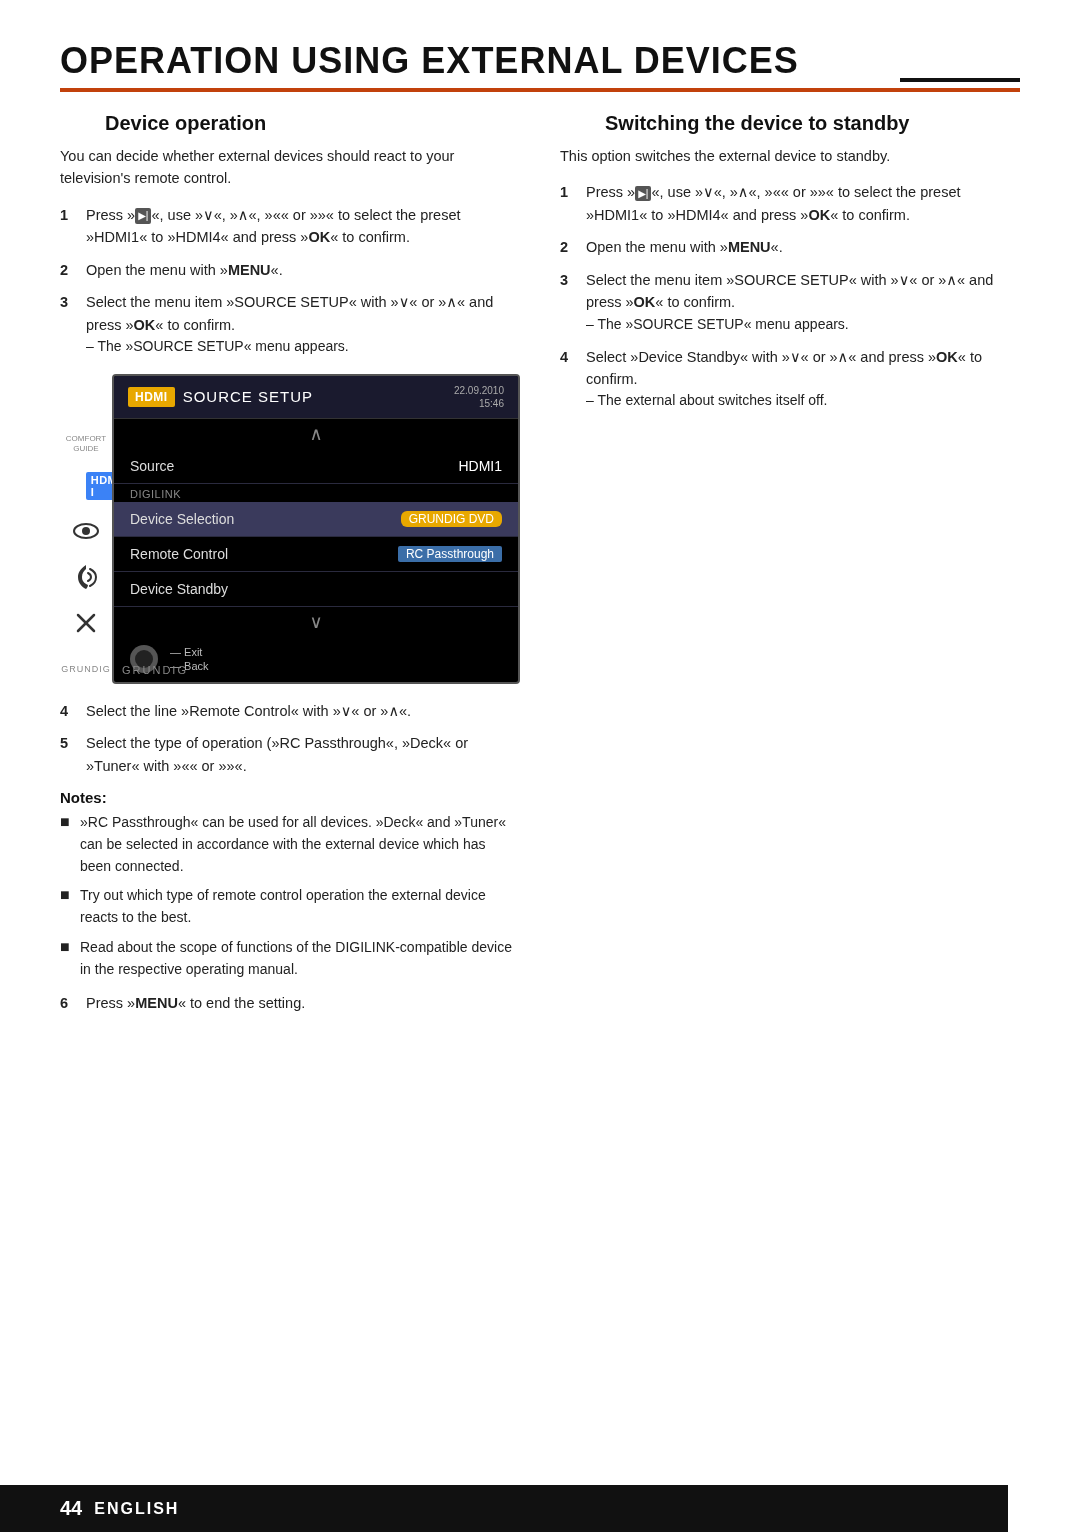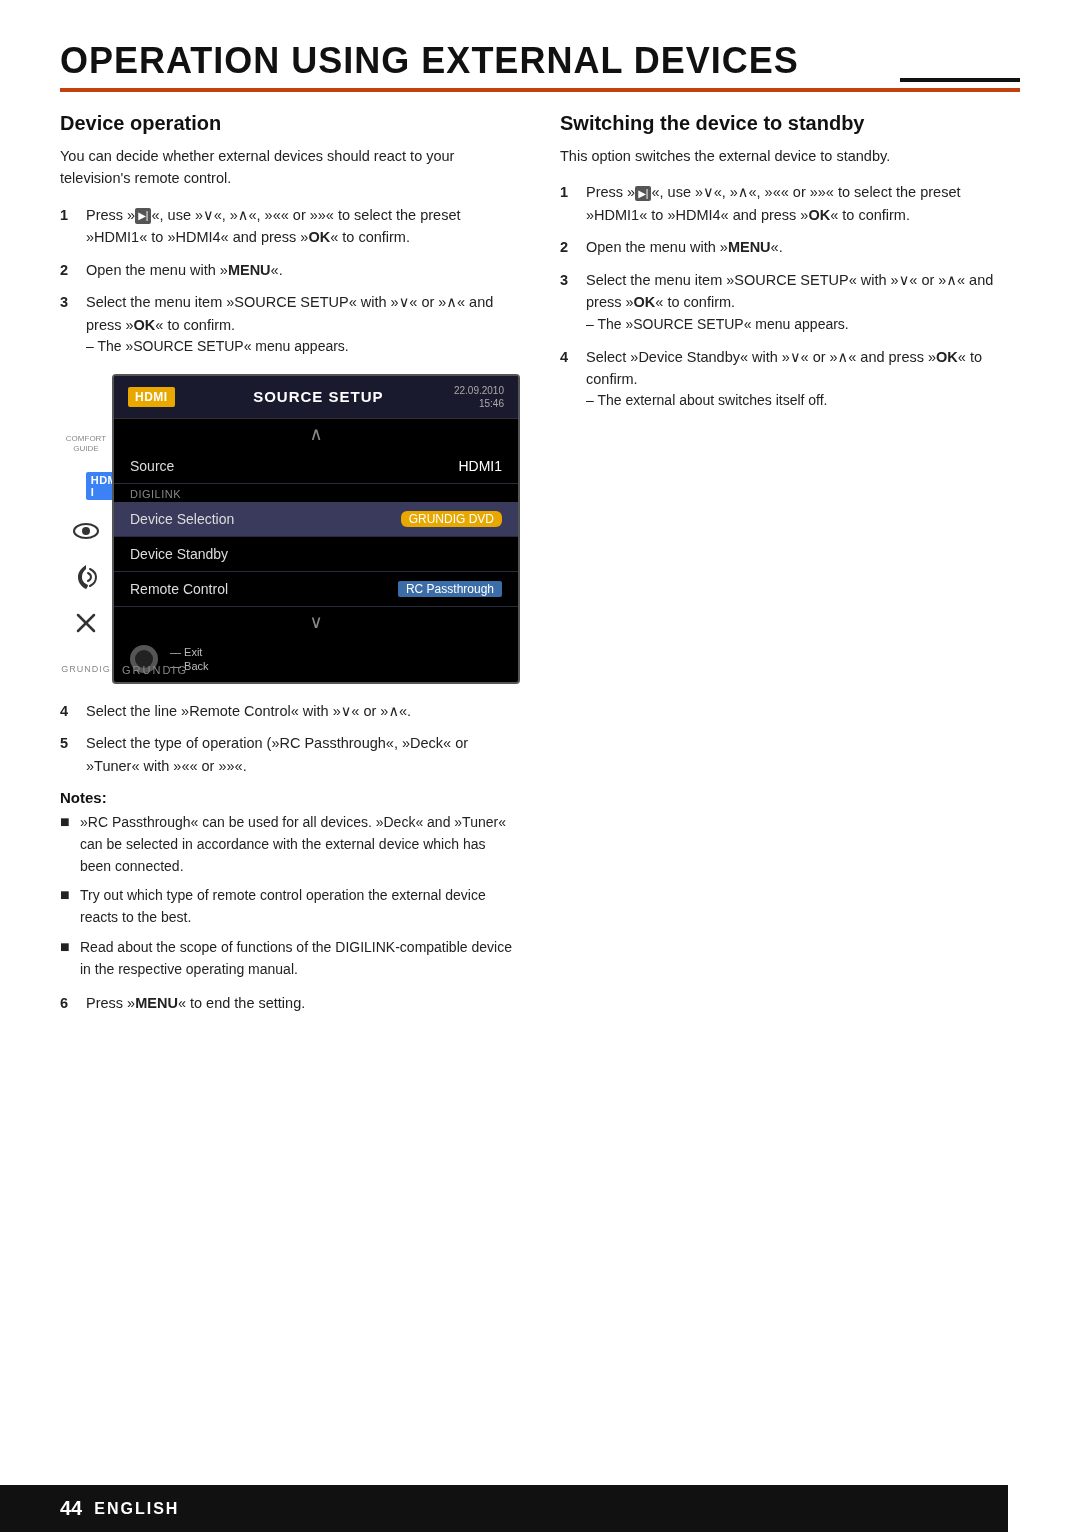--- a/index.html
+++ b/index.html
@@ -49,20 +49,21 @@
     .col-right {
       flex: 1;
     }
 
     
     .section-heading {
       font-size: 20px;
       font-weight: 700;
       color: #111;
       margin-bottom: 10px;
+      margin-left: 45px;
     }
 
     
     .intro-text {
       font-size: 14.5px;
       line-height: 1.55;
       color: #222;
       margin-bottom: 14px;
     }
 
@@ -161,25 +162,24 @@
       font-weight: 900;
       font-size: 12px;
       padding: 3px 7px;
       border-radius: 2px;
       margin-right: 8px;
       letter-spacing: 0.5px;
     }
     .screen-header-title {
       color: #fff;
       font-size: 15px;
-      font-weight: 700;
+      font-weight: 400;
       letter-spacing: 1px;
       text-transform: uppercase;
       flex: 1;
-      text-align: center;
     }
     .screen-datetime {
       color: #aaa;
       font-size: 10px;
       text-align: right;
       line-height: 1.3;
     }
     .screen-chevron {
       text-align: center;
       color: #888;
@@ -395,27 +395,27 @@
           </div>
 
           <div class="screen-section-label">DIGILINK</div>
 
           <div class="screen-row highlighted">
             <span class="screen-row-label">Device Selection</span>
             <span class="screen-row-value orange">GRUNDIG DVD</span>
           </div>
 
           <div class="screen-row">
+            <span class="screen-row-label">Remote Control</span>
+            <span class="screen-row-value blue">RC Passthrough</span>
+          </div>
+
+          <div class="screen-row">
             <span class="screen-row-label">Device Standby</span>
             <span class="screen-row-value"></span>
-          </div>
-
-          <div class="screen-row">
-            <span class="screen-row-label">Remote Control</span>
-            <span class="screen-row-value blue">RC Passthrough</span>
           </div>
         </div>
 
         <div class="screen-chevron">∨</div>
 
         <div class="screen-footer">
           <div style="display:flex;flex-direction:column;align-items:center;gap:2px;">
             <div style="width:28px;height:28px;border-radius:50%;background:#555;display:flex;align-items:center;justify-content:center;">
               <div style="width:18px;height:18px;border-radius:50%;background:#222;"></div>
             </div>

